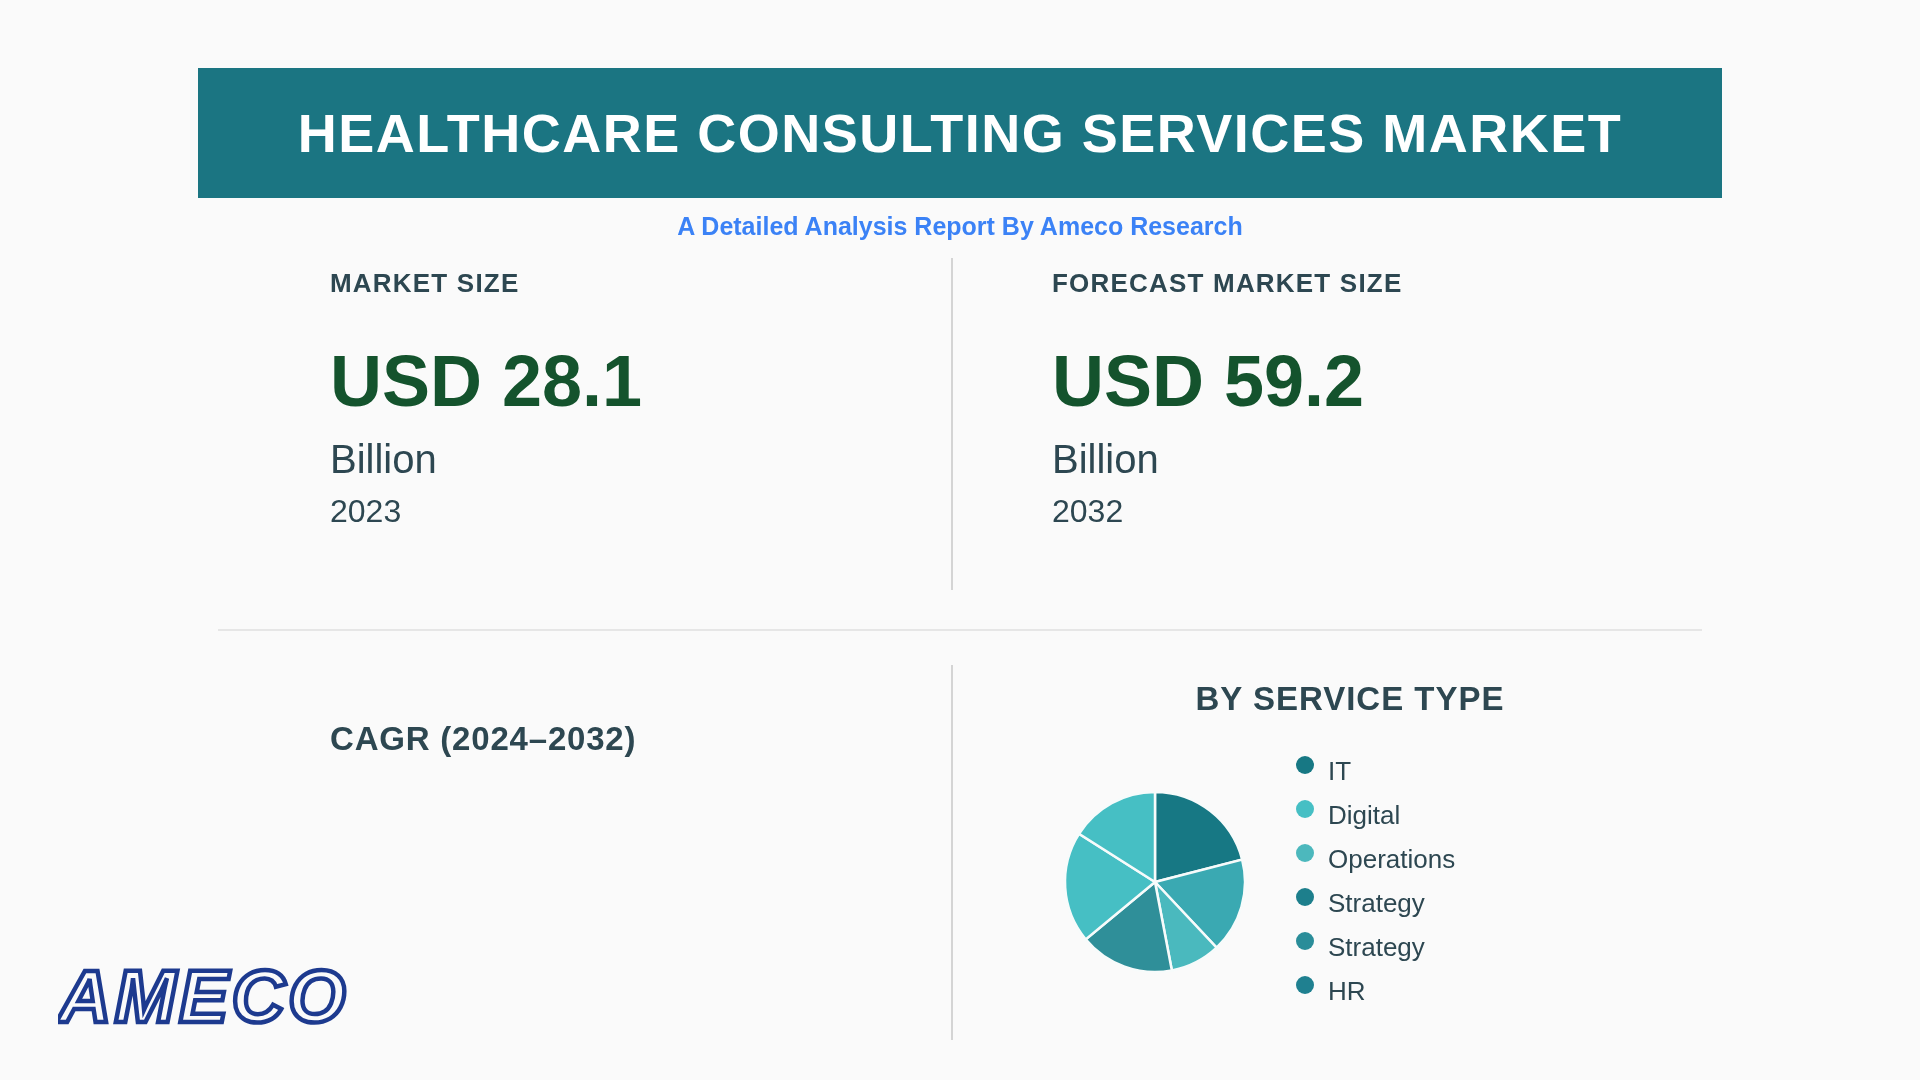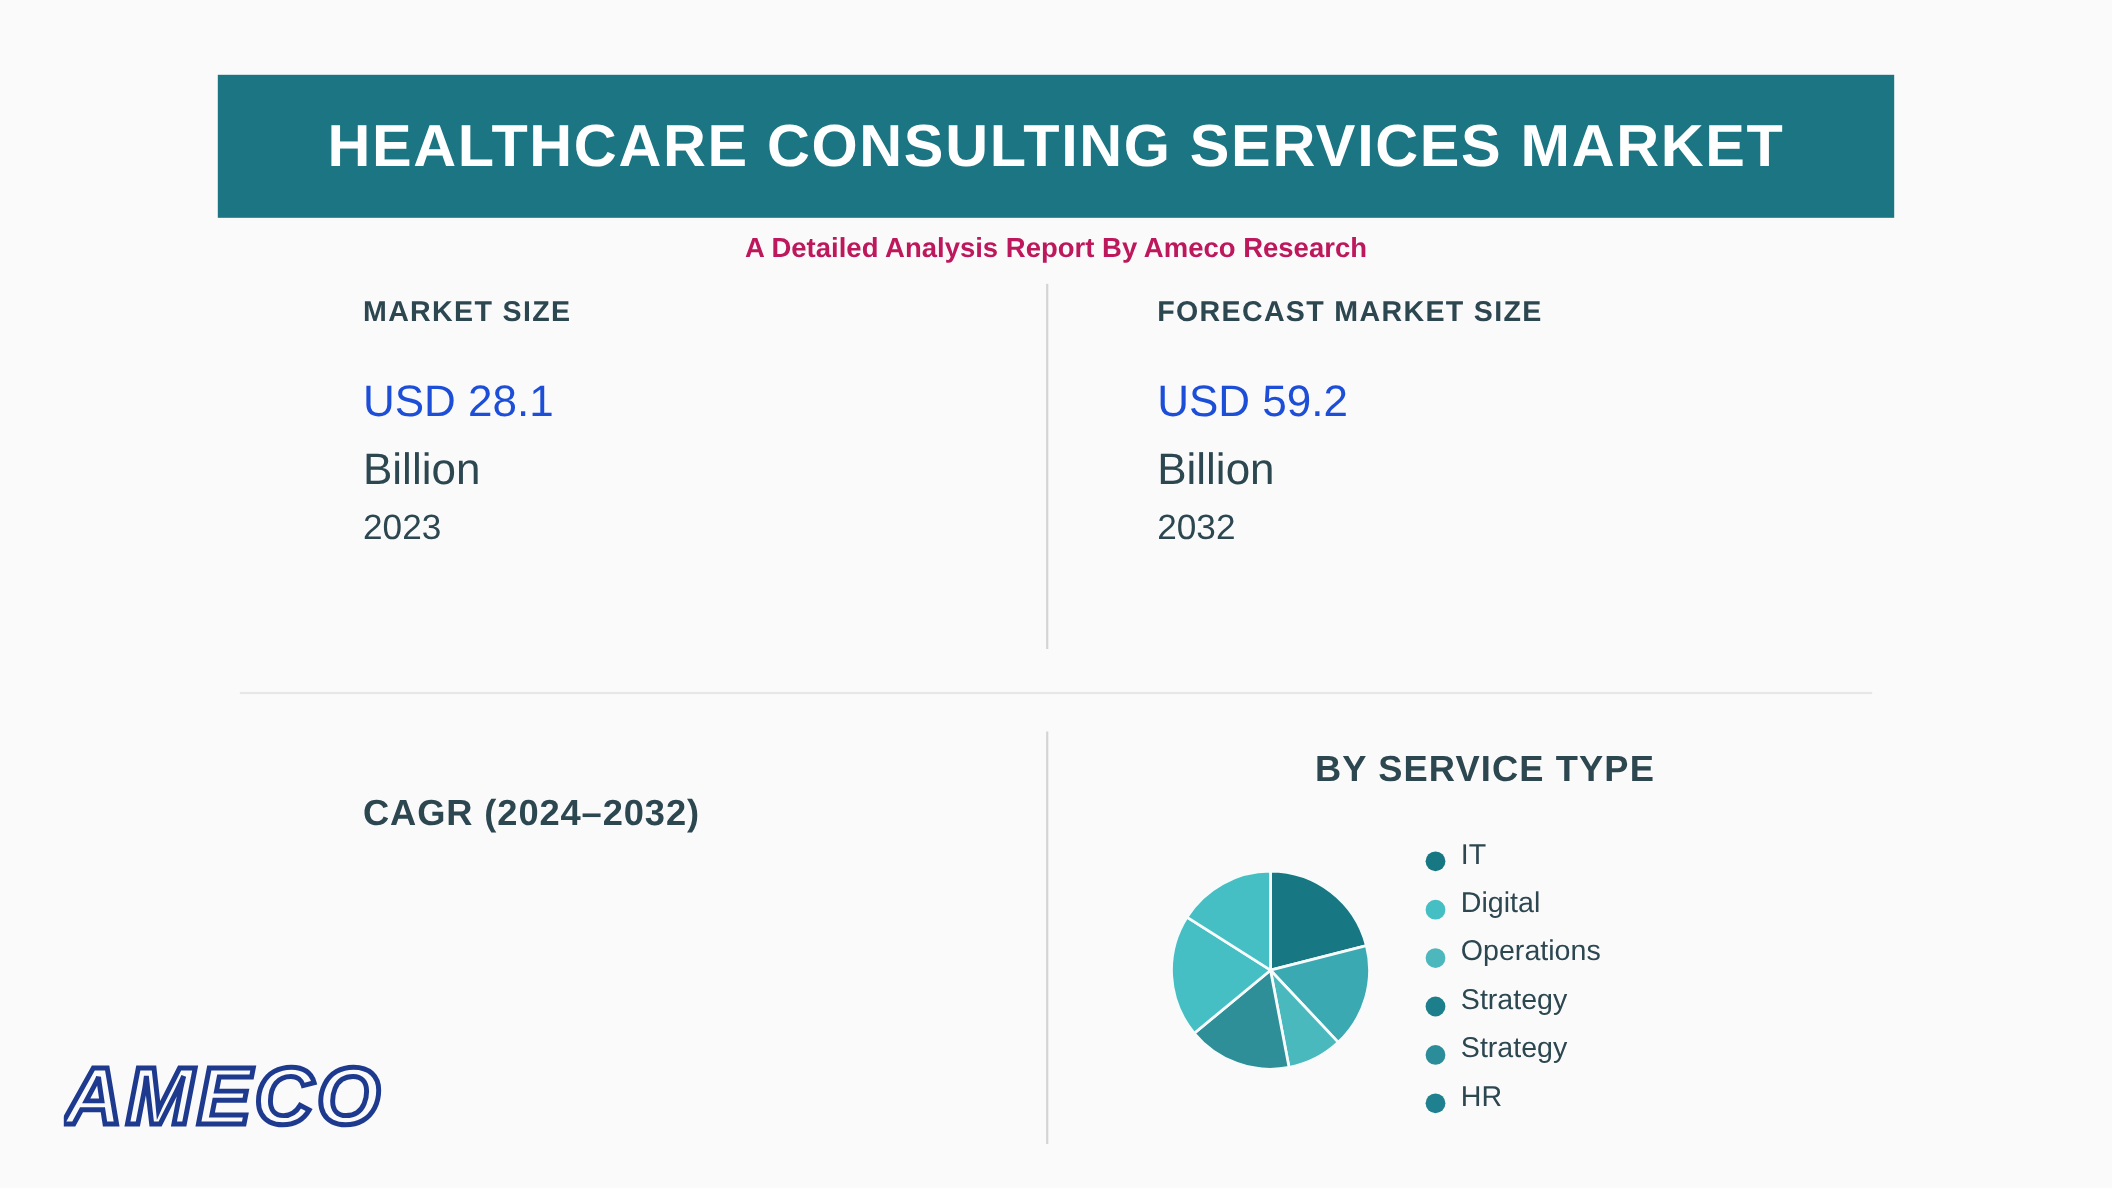--- a/index.html
+++ b/index.html
@@ -27,21 +27,21 @@
     font-size:54px;
     font-weight:bold;
     letter-spacing:1.5px;
     text-align:center;
     white-space:nowrap;
   }
   #subtitle {
     position:absolute;
     left:0; top:212px; width:1920px;
     text-align:center;
-    color:#be185d;
+    color:#3b82f6;
     font-size:25px;
     font-weight:bold;
   }
   
   #v-divider-top {
     position:absolute;
     left:951px; top:258px;
     width:2px; height:332px;
     background:#d4d4d4;
   }
@@ -66,23 +66,23 @@
   #stat-forecast    { left:1052px; top:268px; }
   .stat-label {
     font-size:26px;
     font-weight:bold;
     color:#2d4751;
     letter-spacing:1.2px;
     margin-bottom:46px;
     white-space:nowrap;
   }
   .stat-value {
-    font-size:40px;
-    font-weight:normal;
-    color:#1d4ed8;
+    font-size:72px;
+    font-weight:bold;
+    color:#14532d;
     line-height:1.0;
     margin-bottom:20px;
     white-space:nowrap;
   }
   .stat-unit {
     font-size:40px;
     color:#2d4751;
     line-height:1.1;
     margin-bottom:12px;
   }
@@ -136,21 +136,21 @@
   }
   #pie-svg { display:block; flex:0 0 auto; }
   #legend {
     display:flex;
     flex-direction:column;
     gap:8px;
     padding-top:4px;
   }
   .legend-item {
     display:flex;
-    align-items:flex-end;
+    align-items:flex-start;
     gap:14px;
     height:36px;
   }
   .legend-dot {
     width:18px; height:18px;
     border-radius:50%;
     flex:0 0 auto;
   }
   .legend-label {
     font-size:26px;

